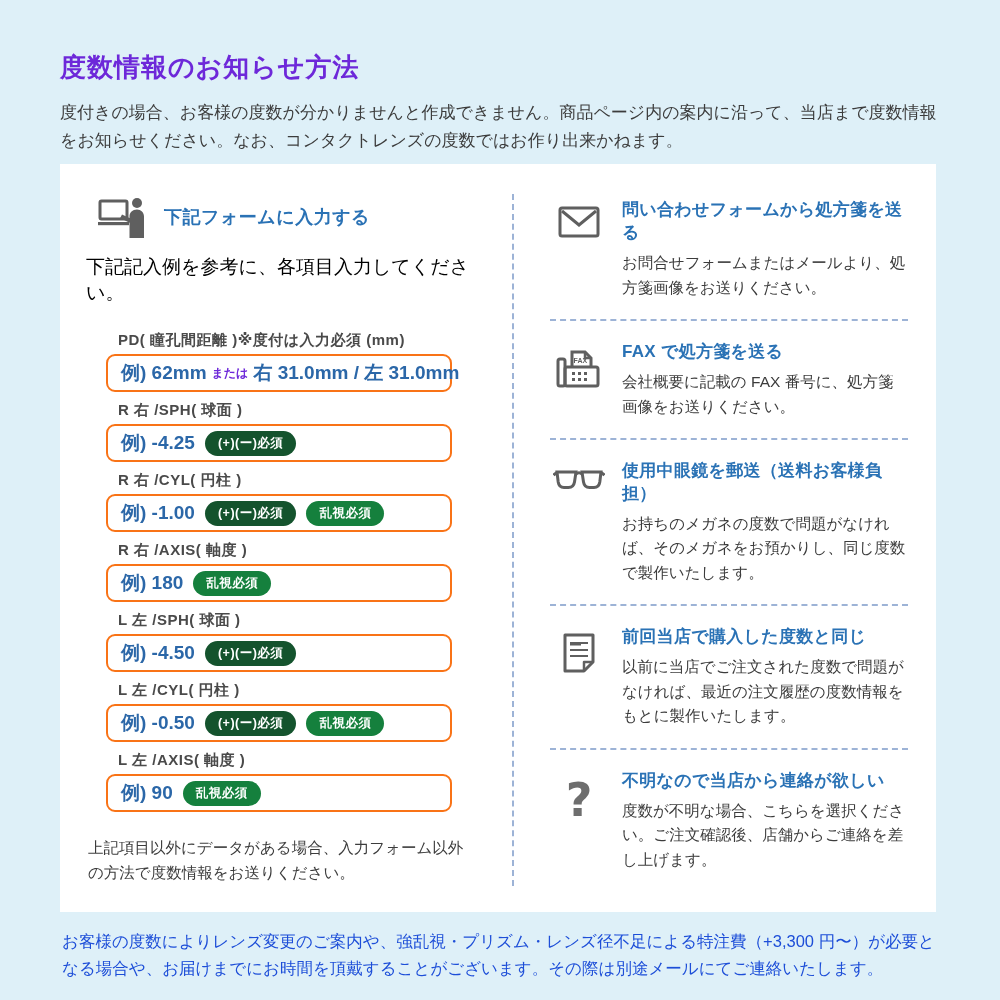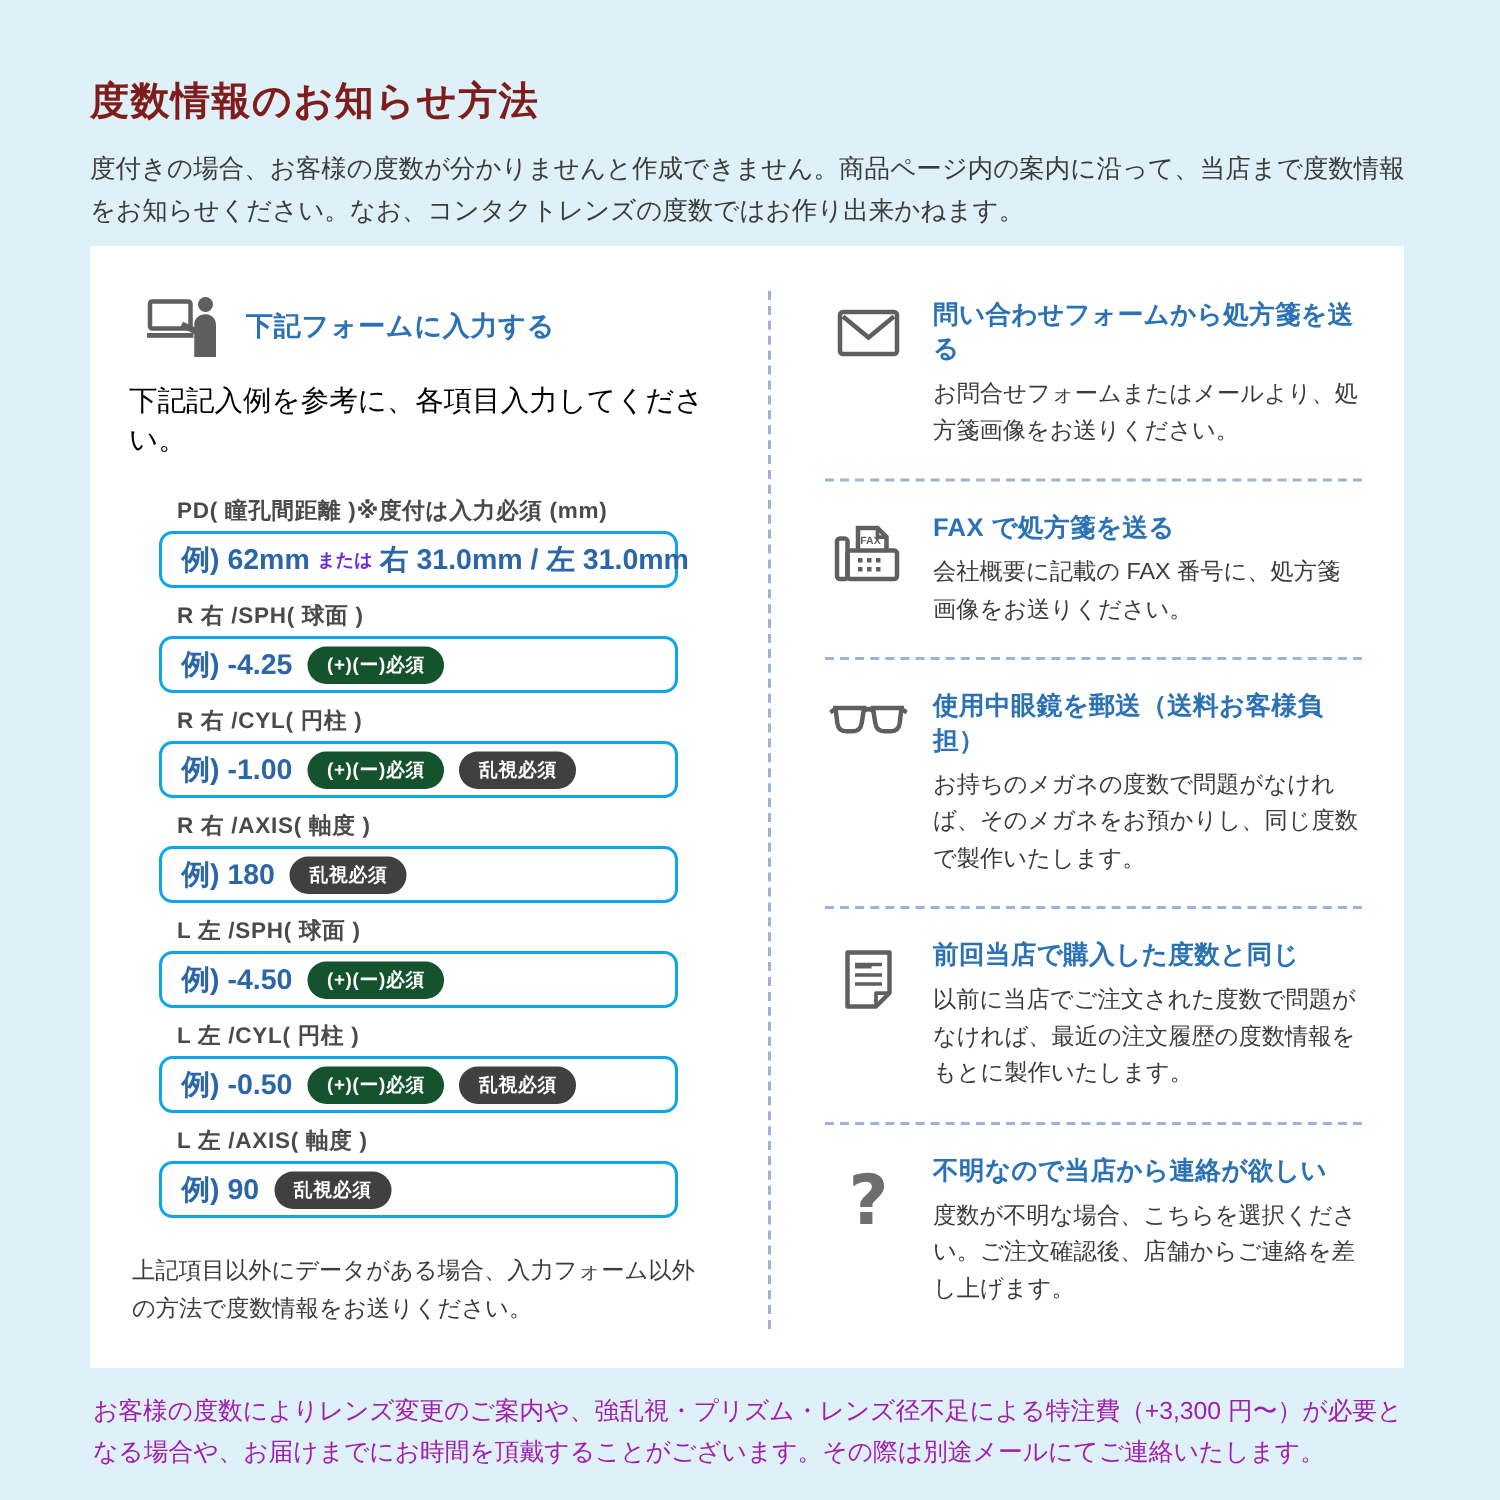--- a/index.html
+++ b/index.html
@@ -5,21 +5,21 @@
   html,body{margin:0;padding:0;}
   body{
     width:1000px;height:1000px;
     background:#def0f8;
     font-family:"Liberation Sans","DejaVu Sans",sans-serif;
     color:#3f3f3f;
     box-sizing:border-box;
   }
   .page{box-sizing:border-box;width:1000px;height:1000px;padding:50px 60px 0 60px;}
   .page-title{
-    font-size:26px;font-weight:bold;color:#7f1d1d;
+    font-size:26px;font-weight:bold;color:#6d28d9;
     margin:0 0 14px 0;letter-spacing:1px;
   }
   .intro{
     font-size:17px;line-height:1.62;margin:0 0 10px 0;color:#3c3c3c;
     width:885px;
   }
   .panel{
     background:#ffffff;
     width:876px;min-height:722px;
     margin-top:6px;
@@ -29,46 +29,46 @@
   
   .col-left{width:438px;box-sizing:border-box;padding:26px 0 26px 26px;}
   .form-header{display:flex;align-items:center;margin:6px 0 0 12px;}
   .form-header .hdr-icon{width:50px;height:42px;flex-shrink:0;}
   .form-heading{font-size:18px;font-weight:bold;color:#2a72b5;margin-left:16px;letter-spacing:0.5px;}
   .instruction{font-size:19px;color:#000000;margin:16px 0 25px 0;}
   .fields{margin-left:20px;width:346px;}
   .field-row{margin-bottom:9px;}
   .field-label{font-size:15px;font-weight:bold;color:#4a4a4a;margin:0 0 4px 12px;letter-spacing:0.5px;}
   .field-box{
-    box-sizing:border-box;height:38px;border:2px solid #0ea5e9;border-radius:9px;
+    box-sizing:border-box;height:38px;border:2px solid #f97316;border-radius:9px;
     background:#fff;display:flex;align-items:center;padding:0 10px 0 13px;
   }
   .ex{color:#2b67a8;font-weight:bold;font-size:19px;white-space:nowrap;}
   .ex-sm{color:#6d28d9;font-weight:bold;font-size:12px;margin:0 5px;white-space:nowrap;}
   .badge{
     display:inline-block;border-radius:999px;color:#fff;font-weight:bold;
     font-size:12.5px;padding:4px 13px;margin-left:10px;white-space:nowrap;letter-spacing:0.5px;
   }
   .badge-blue{background:#14532d;}
-  .badge-orange{background:#404040;}
+  .badge-orange{background:#15803d;}
   .left-note{font-size:15.5px;line-height:1.6;color:#3c3c3c;margin:24px 0 0 2px;width:390px;}
   
   .divider-v{border-left:2px dashed #9db3d6;margin:30px 0 26px 14px;}
   
   .col-right{flex:1;box-sizing:border-box;padding:34px 28px 26px 36px;}
   .method{display:flex;}
   .method-icon{width:58px;flex-shrink:0;display:flex;justify-content:center;padding-top:8px;}
   .method-text{flex:1;margin-left:14px;}
   .method-heading{font-size:17px;font-weight:bold;color:#2a72b5;margin-bottom:7px;letter-spacing:0.3px;}
   .method-body{font-size:15.5px;line-height:1.58;color:#3c3c3c;}
   .divider-h{border-top:2px dashed #9db3d6;margin:19px 0;}
   .q-glyph{font-size:46px;font-weight:bold;color:#6e6e6e;line-height:1;font-family:"DejaVu Sans",sans-serif;}
   
   .footer{
-    font-size:16.5px;line-height:1.68;color:#a21caf;margin:16px 0 0 2px;width:885px;
+    font-size:16.5px;line-height:1.68;color:#1d4ed8;margin:16px 0 0 2px;width:885px;
   }
 </style>
 </head>
 <body>
 
 <div class="page">
   <h1 class="page-title">度数情報のお知らせ方法</h1>
   <p class="intro">度付きの場合、お客様の度数が分かりませんと作成できません。商品ページ内の案内に沿って、当店まで度数情報をお知らせください。なお、コンタクトレンズの度数ではお作り出来かねます。</p>
 
   <div class="panel">

